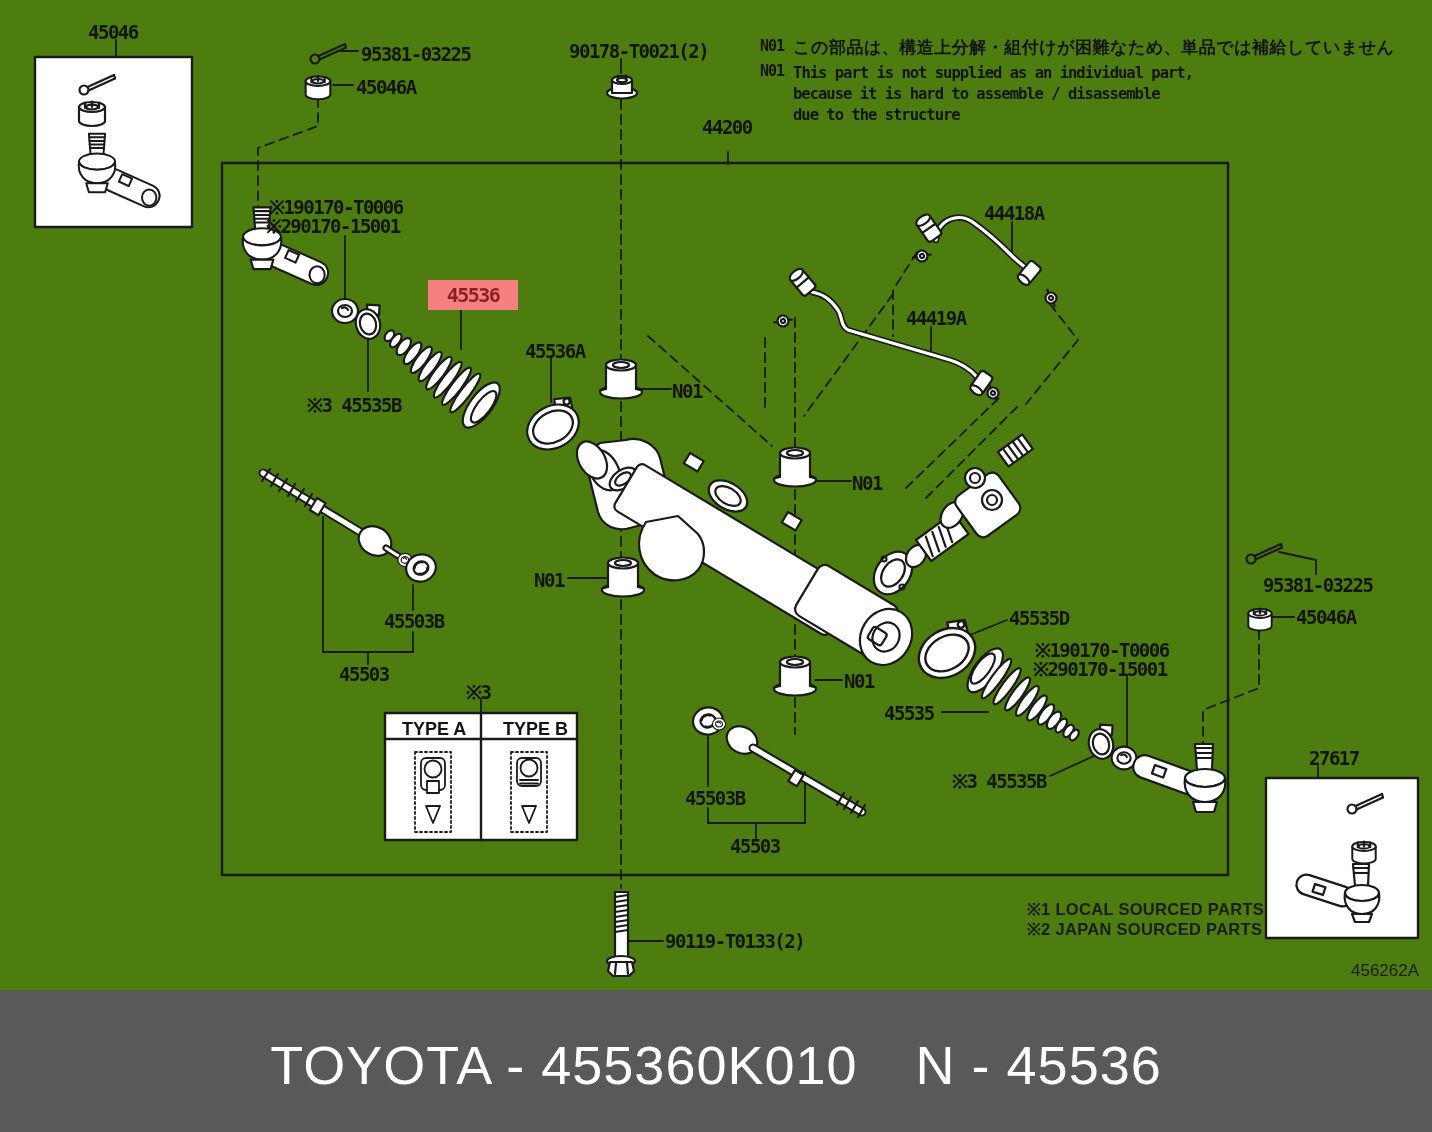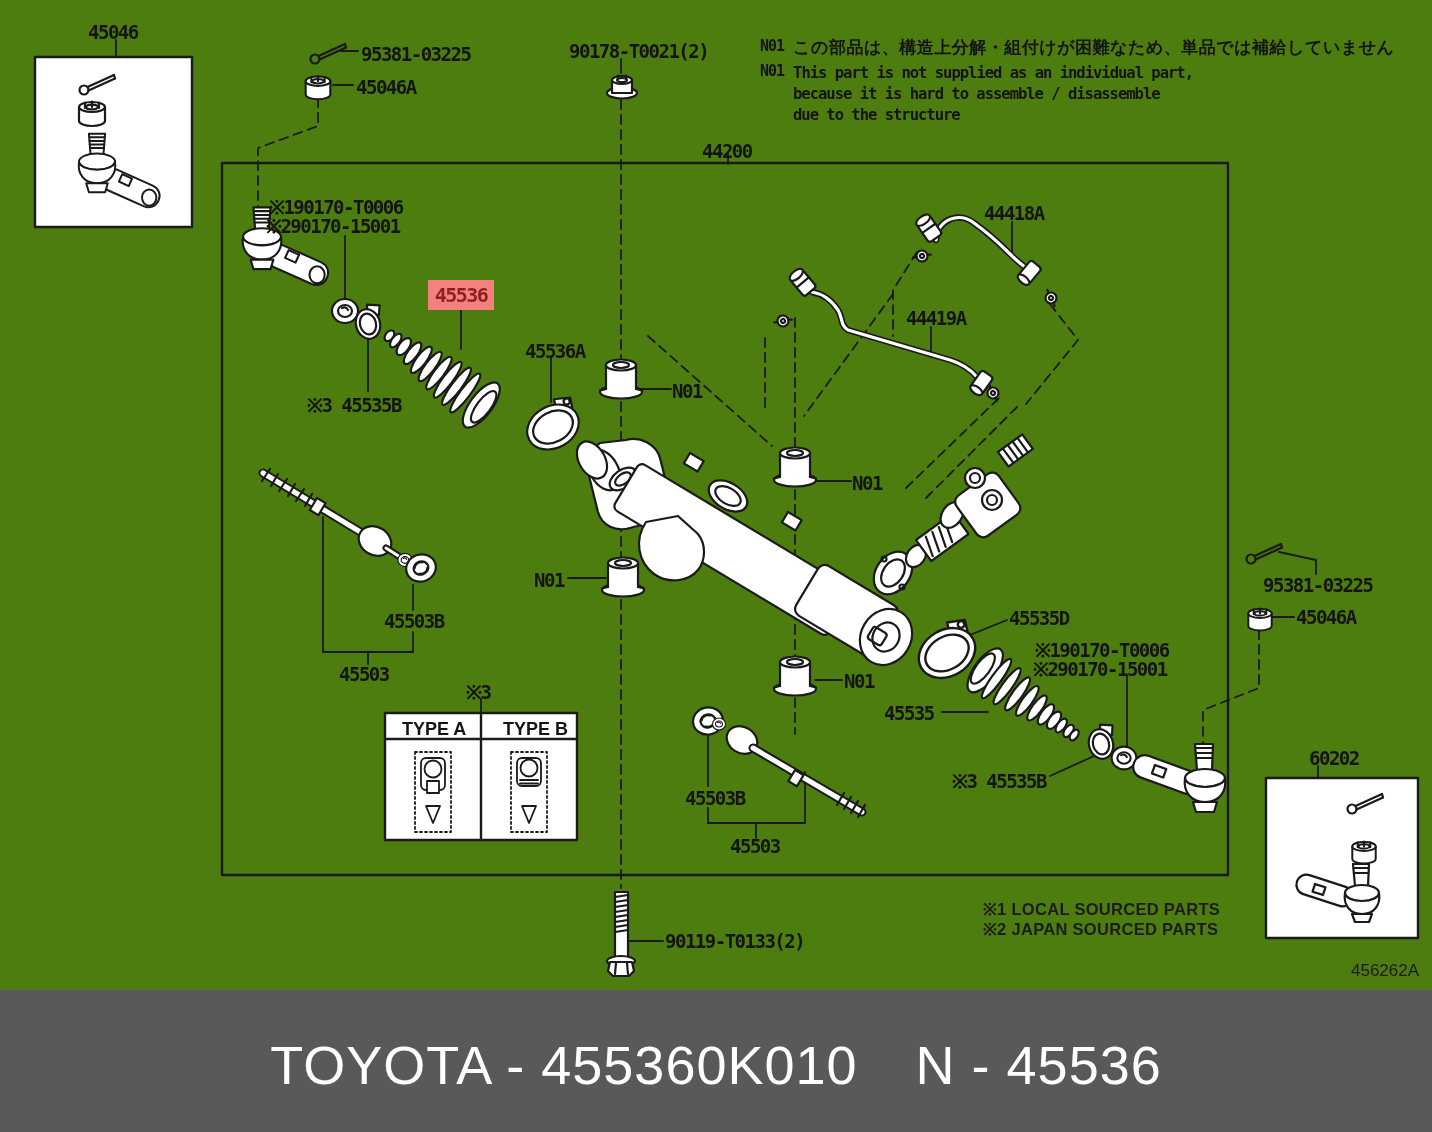--- a/index.html
+++ b/index.html
@@ -4,30 +4,30 @@
 <style>
   html,body { margin:0; padding:0; background:#ffffff; }
   .stage { position:relative; width:1432px; height:1132px; background:#4d7c0f; overflow:hidden;
            font-family:"DejaVu Sans Mono", monospace; }
   .diagram { position:absolute; left:0; top:0; width:1432px; height:990px; }
   svg.art { position:absolute; left:0; top:0; }
   .ink { stroke: var(--line, #1a1a1a); fill:none; stroke-width:2.2; stroke-linecap:round; stroke-linejoin:round; }
 
   .lbl { position:absolute; font-family:"DejaVu Sans Mono", monospace; font-weight:700;
          font-size:19px; letter-spacing:-1.5px; color:#141414; white-space:nowrap; }
-  .hl  { position:absolute; left:428px; top:280px; width:66px; height:30px;
+  .hl  { position:absolute; left:428px; top:280px; width:90px; height:30px;
          background: var(--highlight-bg, #f58080); color: var(--highlight-text, #8f1f1f);
          display:flex; align-items:center; justify-content:center;
          font-weight:700; font-size:20px; letter-spacing:-1.5px; }
   .noteline { position:absolute; white-space:nowrap; color:#141414; }
   .noteline .tag { font-weight:700; font-size:15px; letter-spacing:-1px; margin-right:9px; vertical-align:2px; }
   .noteline .jp  { font-family:"DejaVu Sans", sans-serif; font-weight:700; font-size:17px; letter-spacing:0.5px; }
   .noteline .en  { font-weight:700; font-size:15.5px; letter-spacing:-1px; }
   .sourcing { position:absolute; font-family:"Liberation Sans", sans-serif; font-weight:700;
-              font-size:16.5px; letter-spacing:0.3px; color:#1c1c1c; white-space:nowrap; }
+              font-size:16.5px; letter-spacing:0.3px; color:#1c1c1c; white-space:nowrap;margin-left:44px; }
   .typehdr { position:absolute; font-family:"Liberation Sans", sans-serif; font-weight:700;
              font-size:18px; color:#141414; white-space:nowrap; }
   .figref { position:absolute; font-family:"Liberation Sans", sans-serif; font-weight:400;
             font-size:17px; color:#1c1c1c; white-space:nowrap; }
 
   .footer { position:absolute; left:0; top:990px; width:1432px; height:150px;
             background: var(--footer-bg, #595959);
             display:flex; align-items:center; justify-content:center; }
   .footer-text { display:flex; gap:58px; color: var(--footer-text, #ffffff);
                  font-family:"Liberation Sans", sans-serif; font-weight:400;
@@ -425,21 +425,21 @@
           <path d="M522,806 L536,806 L529,823 Z" fill="#fff"></path>
         </g>
 
       </g>
     </svg>
 
     <div class="lbl" style="left:88px;top:21px">45046</div>
     <div class="lbl" style="left:361px;top:43px">95381-03225</div>
     <div class="lbl" style="left:356px;top:76px">45046A</div>
     <div class="lbl" style="left:569px;top:40px">90178-T0021(2)</div>
-    <div class="lbl" style="left:702px;top:140px">44200</div>
+    <div class="lbl" style="left:702px;top:116px">44200</div>
 
     <div class="noteline" style="left:760px;top:36px">
       <span class="tag">N01</span><span class="jp">この部品は、構造上分解・組付けが困難なため、単品では補給していません</span>
     </div>
     <div class="noteline" style="left:760px;top:62px">
       <span class="tag">N01</span><span class="en">This part is not supplied as an individual part,</span>
     </div>
     <div class="noteline" style="left:793px;top:84px">
       <span class="en">because it is hard to assemble / disassemble</span>
     </div>
@@ -473,21 +473,21 @@
     <div class="lbl" style="left:1035px;top:637px">※190170-T0006</div>
     <div class="lbl" style="left:1033px;top:656px">※290170-15001</div>
     <div class="lbl" style="left:884px;top:702px">45535</div>
     <div class="lbl" style="left:952px;top:768px">※3 45535B</div>
 
     <div class="lbl" style="left:685px;top:787px">45503B</div>
     <div class="lbl" style="left:730px;top:835px">45503</div>
 
     <div class="lbl" style="left:1263px;top:574px">95381-03225</div>
     <div class="lbl" style="left:1296px;top:606px">45046A</div>
-    <div class="lbl" style="left:1309px;top:747px">60202</div>
+    <div class="lbl" style="left:1309px;top:747px">27617</div>
 
     <div class="lbl" style="left:665px;top:930px">90119-T0133(2)</div>
 
     <div class="sourcing" style="left:983px;top:897px">※1 LOCAL SOURCED PARTS</div>
     <div class="sourcing" style="left:983px;top:917px">※2 JAPAN SOURCED PARTS</div>
 
     <div class="figref" style="left:1351px;top:961px">456262A</div>
   </div>
 
   <div class="footer">

